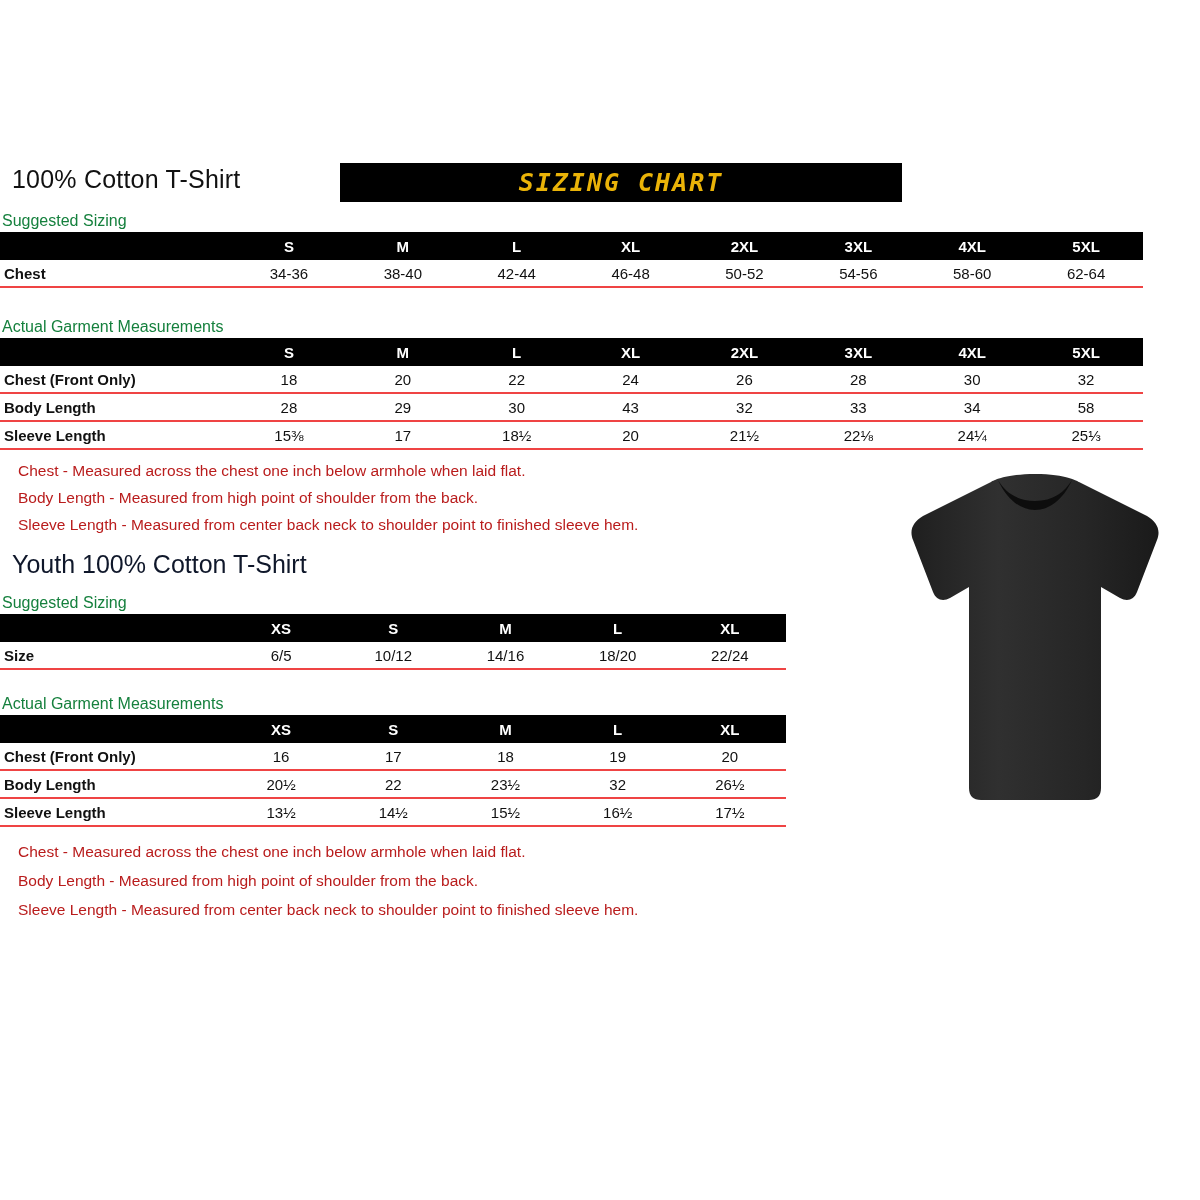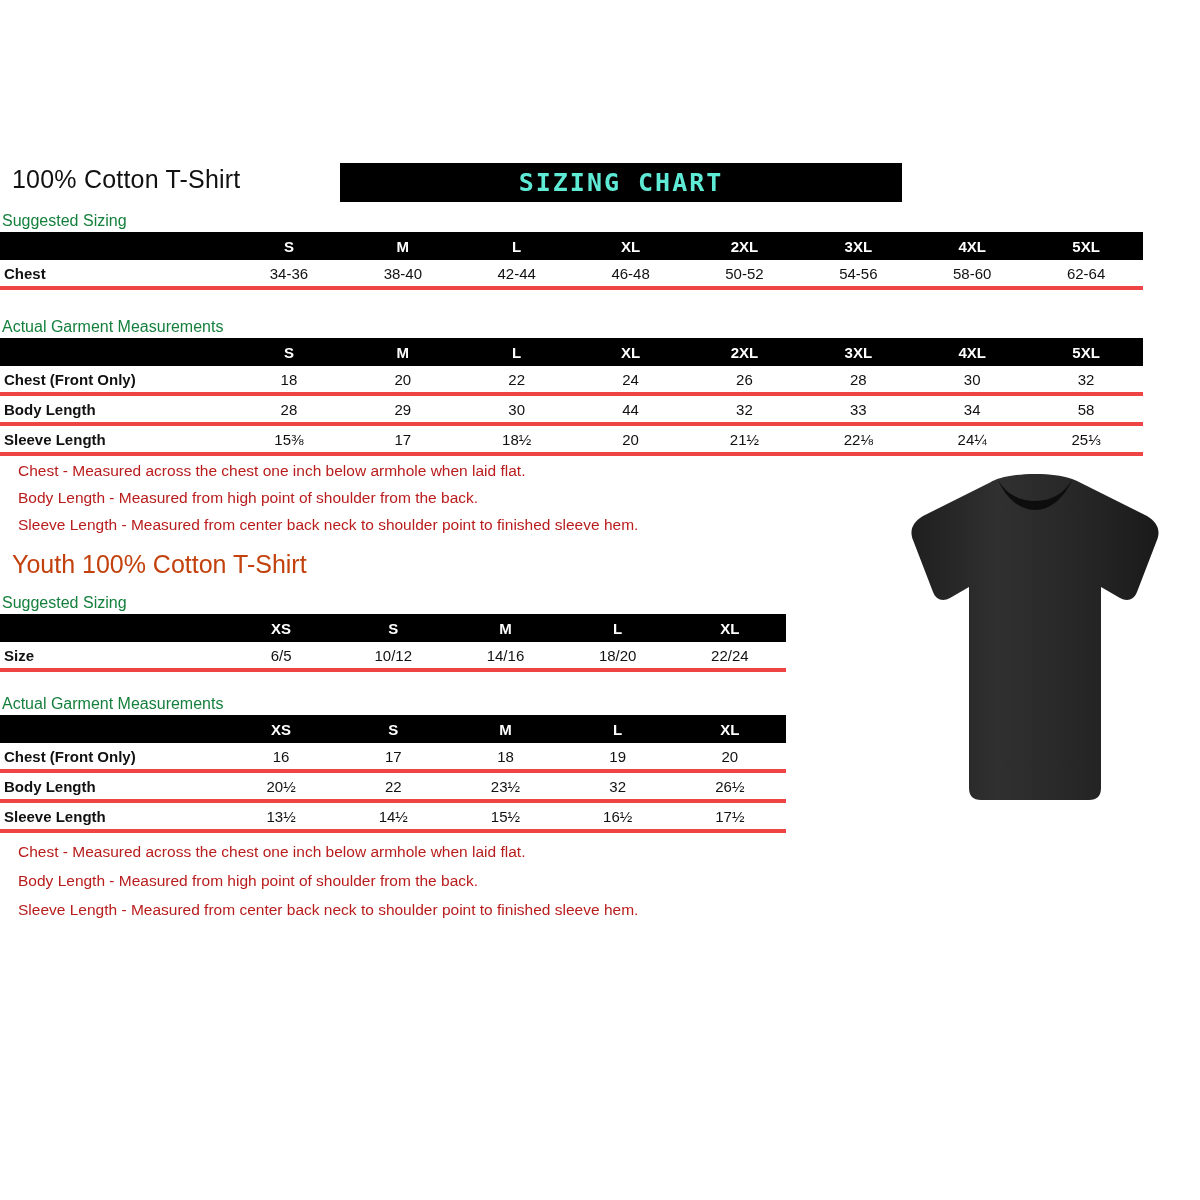--- a/index.html
+++ b/index.html
@@ -40,25 +40,26 @@
     background: #000;
   }
   .sizing-banner-text {
     position: absolute;
     left: 0;
     top: 0;
     width: 562px;
     height: 39px;
     line-height: 39px;
     text-align: center;
-    color: #5eead4;
+    color: #eab308;
     font-family: "DejaVu Sans Mono", monospace;
     font-size: 25px;
     font-weight: 700;
     letter-spacing: 2px;
+    font-style: italic;
   }
 
   .caption {
     position: absolute;
     font-size: 16px;
     color: #15803d;
     white-space: nowrap;
   }
 
   
@@ -88,21 +89,21 @@
     background: #000;
     color: #000;
   }
   table.sz td.rowlabel {
     text-align: left;
     padding-left: 4px;
     font-weight: 700;
     font-size: 15px;
   }
   table.sz tbody tr.ruled td {
-    border-bottom: 4px solid #ef4444;
+    border-bottom: 2px solid #ef4444;
   }
 
   
   .t-adult-sug { left: 0px; top: 232px; width: 1143px; }
   .t-adult-sug col.c0 { width: 232px; }
   .t-adult-act { left: 0px; top: 338px; width: 1143px; }
   .t-adult-act col.c0 { width: 232px; }
 
   .t-youth-sug { left: 0px; top: 614px; width: 786px; }
   .t-youth-sug col.c0 { width: 225px; }
@@ -117,21 +118,21 @@
     white-space: nowrap;
   }
 
   
   .youth-title {
     position: absolute;
     left: 12px;
     top: 550px;
     font-size: 25px;
     font-weight: 400;
-    color: #c2410c;
+    color: #0f172a;
     white-space: nowrap;
   }
 
   
   .shirt {
     position: absolute;
     left: 895px;
     top: 470px;
     width: 280px;
     height: 335px;
@@ -226,21 +227,21 @@
         <td>26</td>
         <td>28</td>
         <td>30</td>
         <td>32</td>
       </tr>
       <tr class="ruled">
         <td class="rowlabel">Body Length</td>
         <td>28</td>
         <td>29</td>
         <td>30</td>
-        <td>44</td>
+        <td>43</td>
         <td>32</td>
         <td>33</td>
         <td>34</td>
         <td>58</td>
       </tr>
       <tr class="ruled">
         <td class="rowlabel">Sleeve Length</td>
         <td>15⅜</td>
         <td>17</td>
         <td>18½</td>

